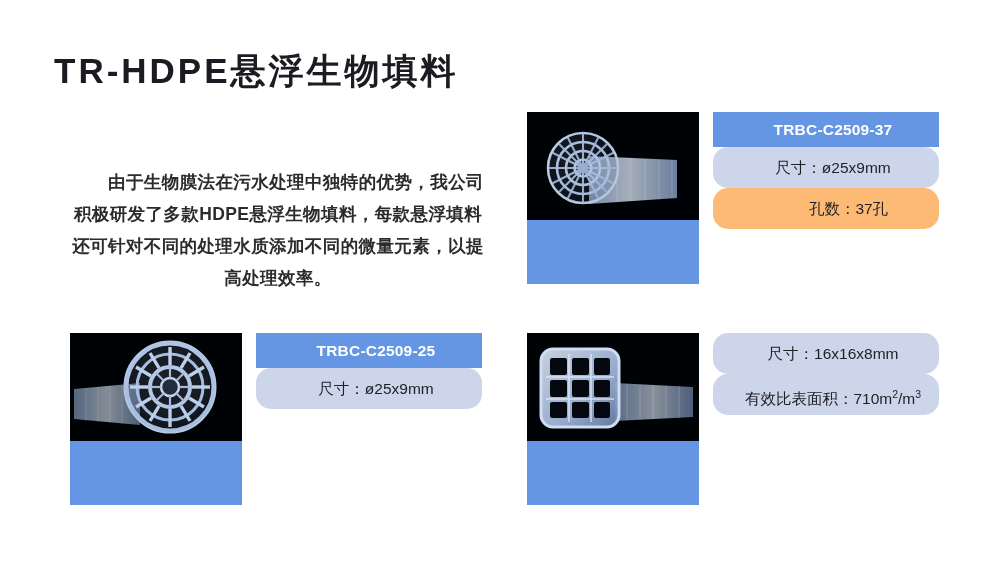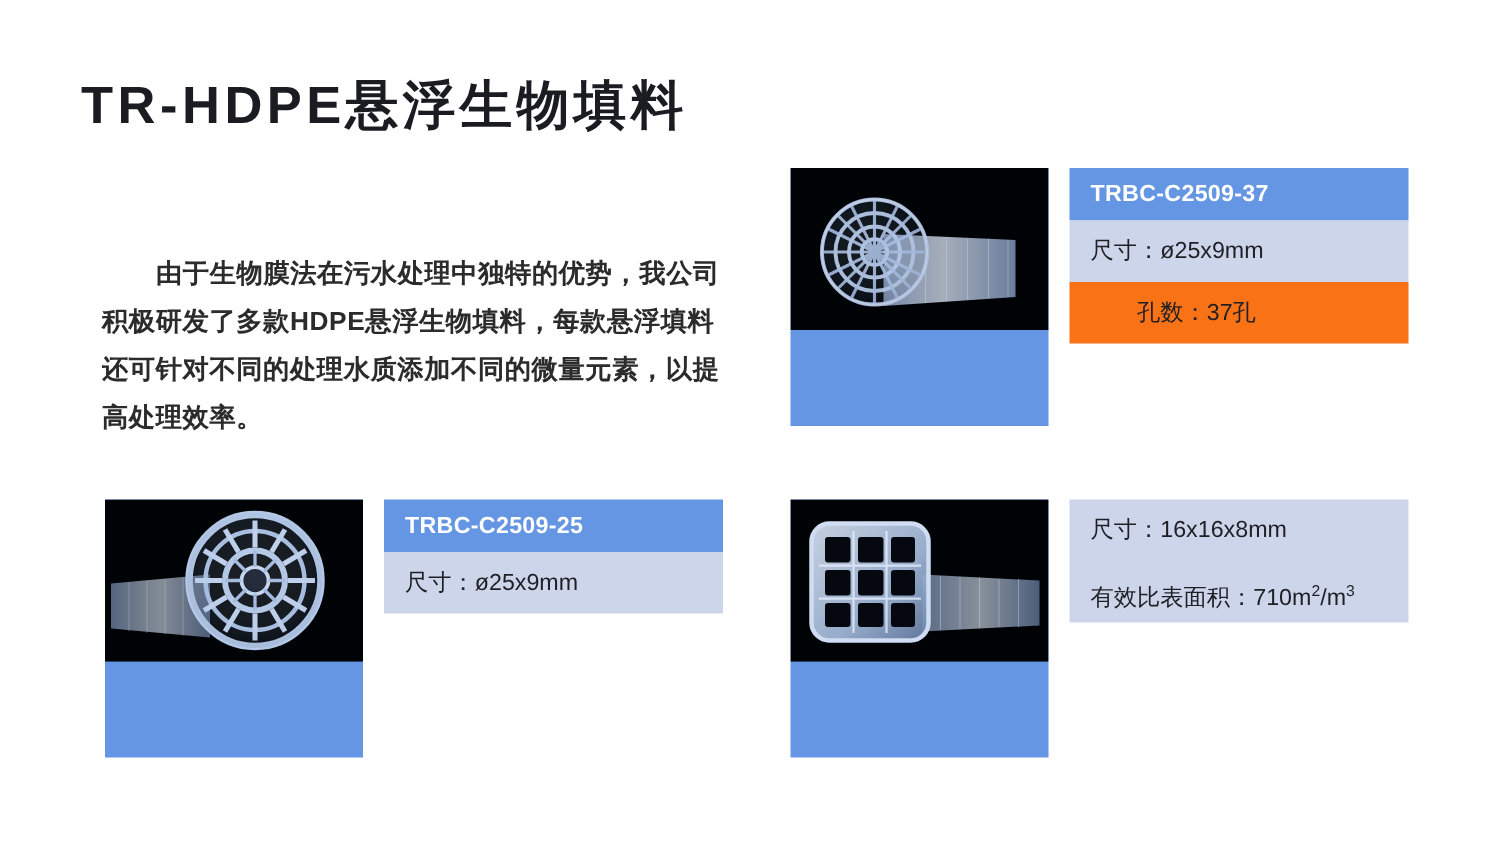--- a/index.html
+++ b/index.html
@@ -14,20 +14,21 @@
     position: relative;
     overflow: hidden;
     font-family: "Liberation Sans", "DejaVu Sans", sans-serif;
     -webkit-font-smoothing: antialiased;
   }
 
   .slide {
     position: absolute;
     inset: 0;
     background: #ffffff;
+    text-align: center;
   }
 
   
   .page-title {
     position: absolute;
     left: 54px;
     top: 50px;
     font-size: 35px;
     font-weight: bold;
     color: #1b1b22;
@@ -97,23 +98,24 @@
     box-sizing: border-box;
   }
   .card-row {
     height: 41px;
     line-height: 41px;
     padding: 0 0 0 14px;
     font-size: 15.5px;
     color: #1f1f26;
     box-sizing: border-box;
     white-space: nowrap;
+    border-radius: 15px;
   }
   .card-row.alt0 { background: #ccd5e9; }
-  .card-row.alt1 { background: #f97316; padding-left: 45px; }
+  .card-row.alt1 { background: #fdba74; padding-left: 45px; }
   .card-row.alt2 { background: #ccd5e9; }
   .card-row sup { font-size: 10.5px; vertical-align: super; }
 
   
   .photo svg { display: block; width: 172px; height: 108px; }
 </style>
 </head>
 <body>
 
 <div class="slide">

